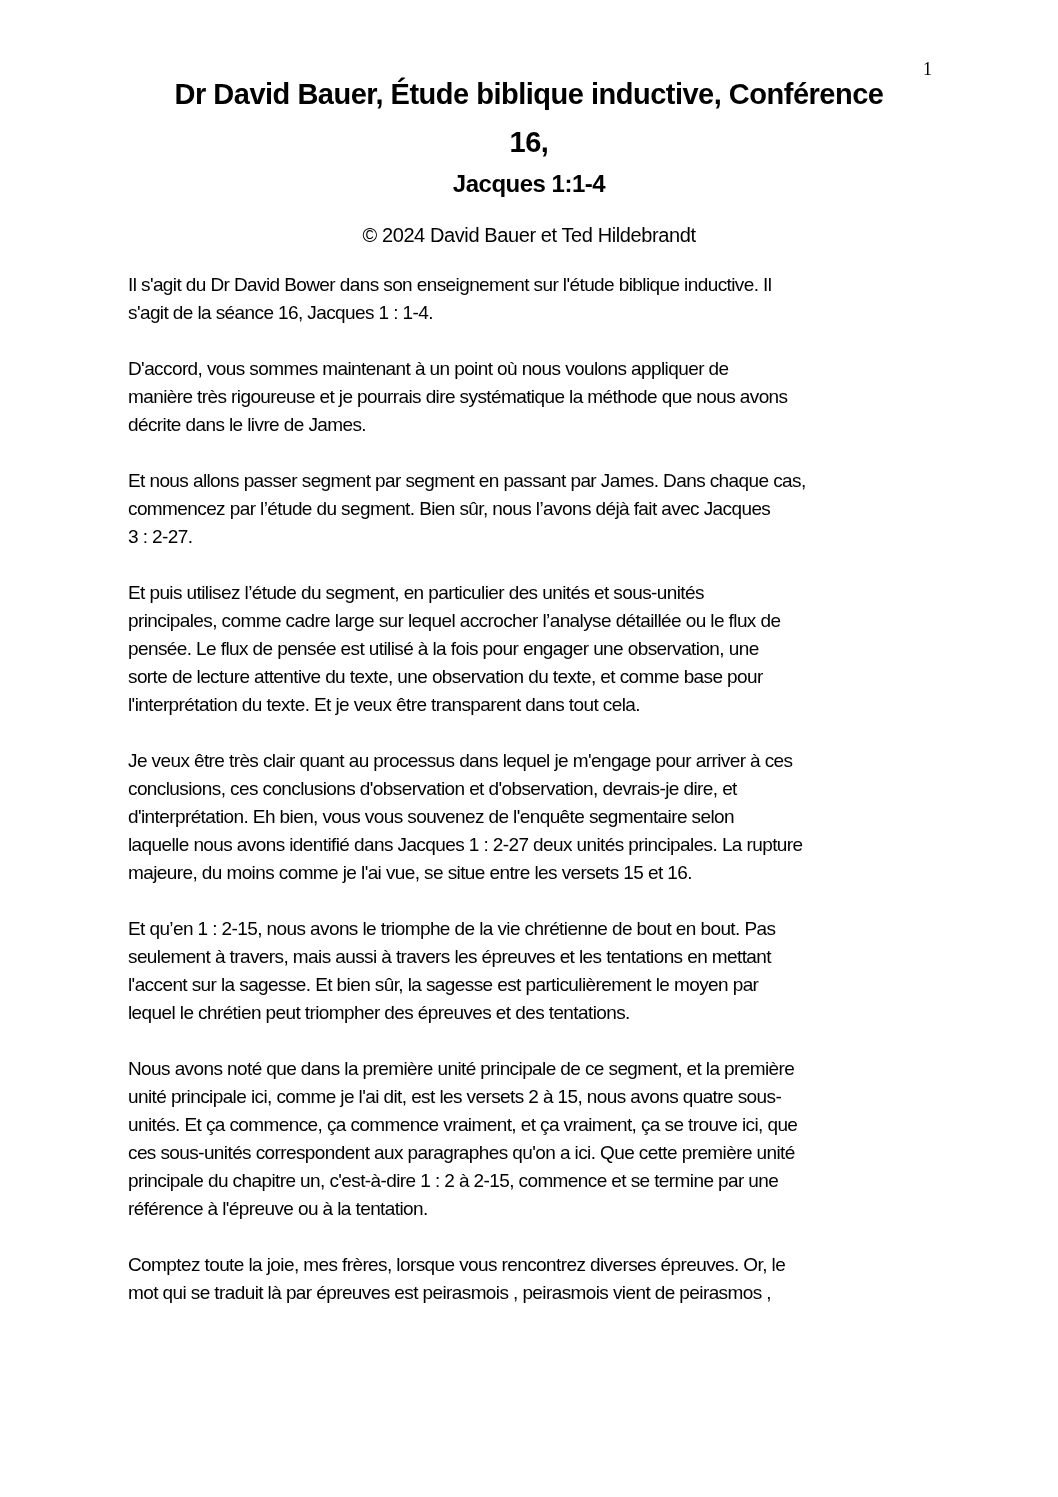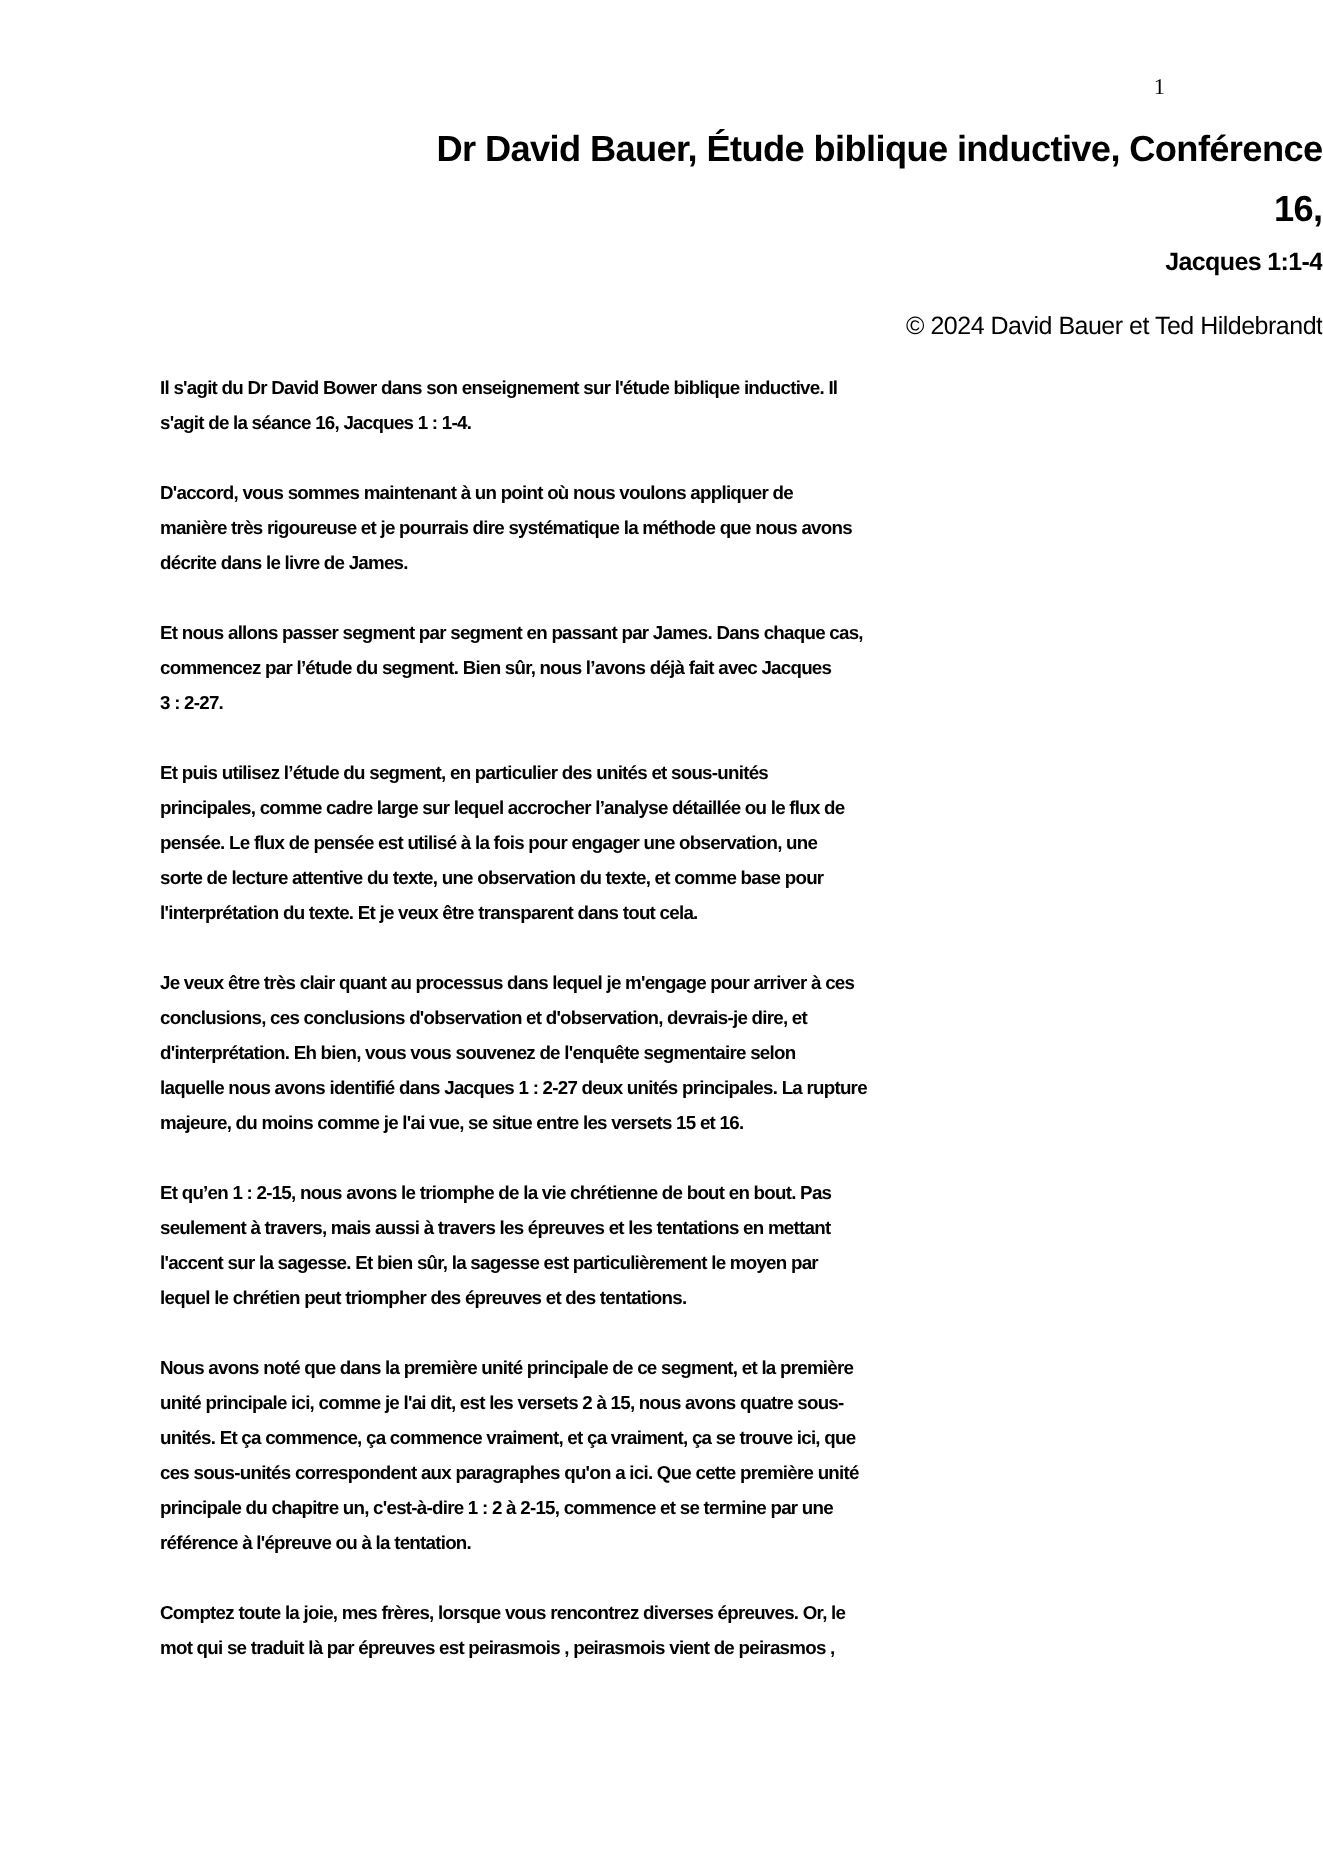--- a/index.html
+++ b/index.html
@@ -18,57 +18,56 @@
   }
   .page-number {
     position: absolute;
     top: 58px;
     right: 126px;
     font-family: "Liberation Serif", serif;
     font-size: 18px;
     line-height: 22px;
   }
   .doc-header {
-    padding-top: 96px;
-    text-align: right;
+    padding-top: 70px;
+    text-align: center;
   }
   .doc-title {
     margin: 0;
     font-size: 29px;
     font-weight: bold;
     line-height: 48px;
     letter-spacing: -0.5px;
     white-space: pre;
   }
   .doc-subtitle {
     margin: 0;
-    font-size: 20px;
+    font-size: 24px;
     font-weight: bold;
     line-height: 36px;
     letter-spacing: -0.5px;
     white-space: pre;
   }
   .copyright {
     margin-top: 20px;
     font-size: 20px;
     font-weight: normal;
     line-height: 26px;
     letter-spacing: -0.4px;
   }
   .doc-body {
     margin: 23px 0 0 128px;
     width: 815px;
   }
   .doc-body p {
     margin: 12px 0 28px 0;
-    font-size: 15px;
+    font-size: 19px;
     line-height: 28px;
     letter-spacing: -0.6px;
     white-space: pre;
-    font-weight: bold;
   }
 </style>
 </head>
 <body>
 
 <div class="page">
 
   <div class="page-number">1</div>
 
   <header class="doc-header">

